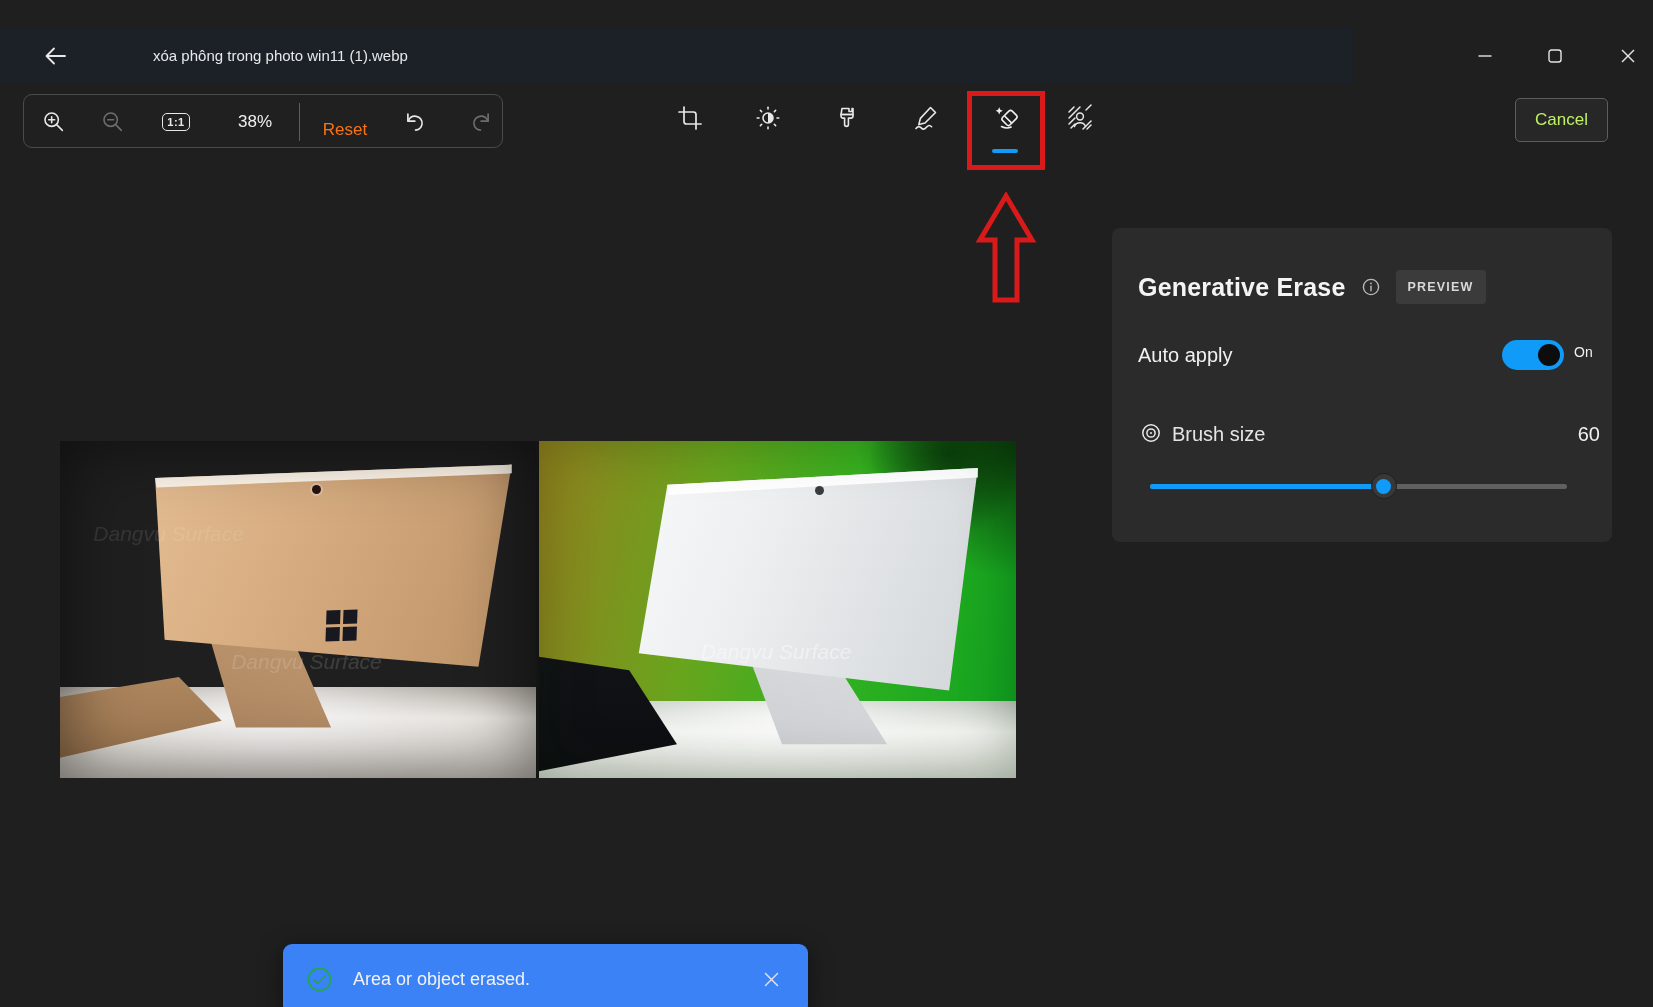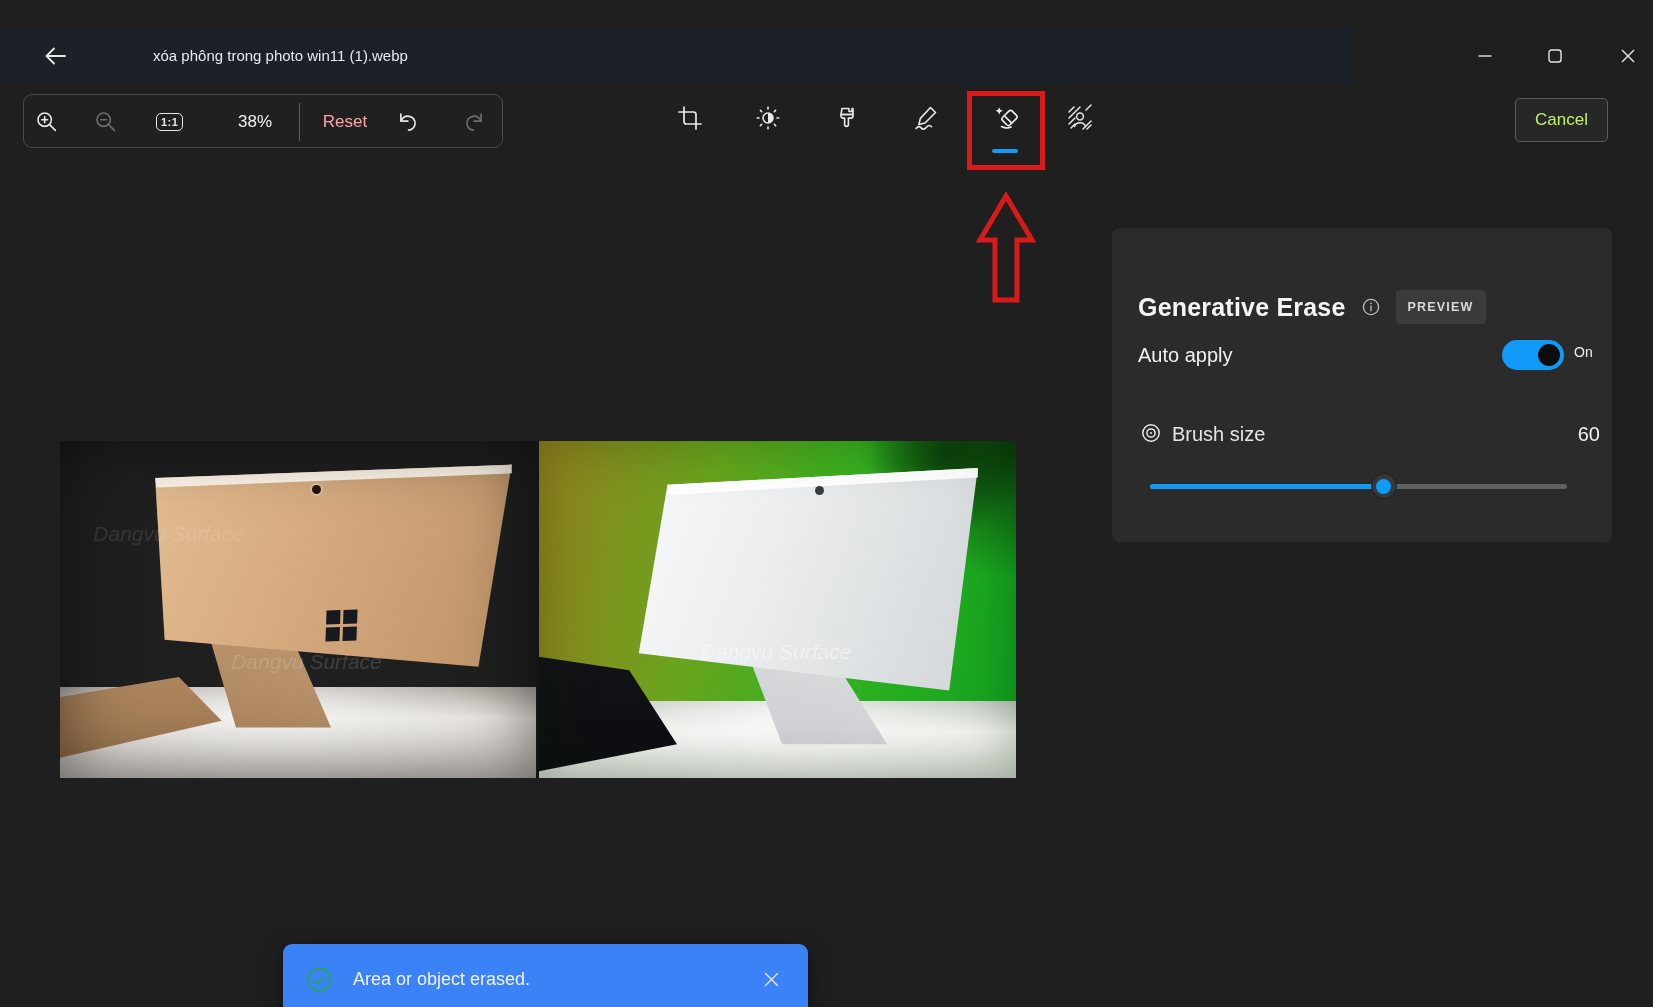--- a/index.html
+++ b/index.html
@@ -19,29 +19,29 @@
   .window-title { position:absolute; left:153px; top:0; height:56px; line-height:56px;
                   font-size:15px; color:#e6e8ea; white-space:nowrap; }
   .win-btn { position:absolute; top:0; width:46px; height:56px;
              display:flex; align-items:center; justify-content:center; }
   .win-min { left:1462px; } .win-max { left:1532px; } .win-close { left:1605px; }
 
   
   .zoom-group { position:absolute; left:23px; top:94px; width:480px; height:54px;
                 border:1px solid #4b4b4b; border-radius:9px; background:#202020; }
   .zg-btn { position:absolute; top:7px; width:40px; height:40px; border-radius:6px;
-            display:flex; align-items:center; }
+            display:flex; align-items:center; justify-content:center; }
   .zg-zoomin  { left:10px; }
   .zg-zoomout { left:69px; }
   .zg-11      { left:132px; }
   .zoom-level { position:absolute; left:196px; top:0; width:70px; height:54px; line-height:54px;
                 text-align:center; font-size:17px; color:#f0f0f0; }
   .zg-divider { position:absolute; left:275px; top:8px; width:1px; height:38px; background:#5c5c5c; }
-  .reset-btn  { position:absolute; left:285px; top:7px; width:72px; height:40px; border-radius:6px;
-                font-size:17px; color:#fca5a5; }
+  .reset-btn  { position:absolute; left:285px; top:15px; width:72px; height:40px; border-radius:6px;
+                font-size:17px; color:#f97316; }
   .zg-undo { left:369px; } .zg-redo { left:439px; }
   .one-one-badge { border:1.6px solid #e8e8e8; border-radius:5px; font-size:11px; font-weight:bold;
                    color:#e8e8e8; padding:2px 4px; letter-spacing:.5px; }
 
   .tool-btn { position:absolute; top:94px; width:48px; height:48px; border-radius:6px;
               display:flex; align-items:center; justify-content:center; }
   .t-crop { left:666px; } .t-adjust { left:744px; } .t-filter { left:823px; }
   .t-markup { left:902px; } .t-erase { left:981px; } .t-background { left:1056px; }
   .tool-underline { position:absolute; left:992px; top:149px; width:26px; height:3.5px; border-radius:2px; }
 
@@ -52,21 +52,21 @@
                 background:#272727; border:1px solid #5d5d5d; font-size:17px; color:#bef264; }
 
   
   .anno-box { position:absolute; left:967px; top:91px; width:78px; height:79px;
               border:5px solid #d91a1a; pointer-events:none; }
   .anno-arrow { position:absolute; left:974px; top:192px; pointer-events:none; }
 
   
   .panel { position:absolute; left:1112px; top:228px; width:500px; height:314px;
            background:#2b2b2b; border-radius:8px; }
-  .panel-title-row { position:absolute; left:26px; top:62px; display:flex; align-items:center; gap:15px; }
+  .panel-title-row { position:absolute; left:26px; top:42px; display:flex; align-items:center; gap:15px; }
   .panel-title { font-size:25px; font-weight:600; color:#f4f4f4; letter-spacing:.2px; }
   .info-btn { display:flex; align-items:center; }
   .preview-badge { background:#3b3b3b; color:#d8d8d8; font-size:12.5px; font-weight:bold;
                    letter-spacing:1.2px; border-radius:4px; padding:10px 12px; }
   .autoapply-label { position:absolute; left:26px; top:116px; font-size:20px; color:#f0f0f0; }
   .toggle { position:absolute; left:390px; top:112px; width:62px; height:30px; border-radius:15px; }
   .toggle-knob { position:absolute; right:4px; top:4px; width:22px; height:22px; border-radius:50%;
                  background:#0d0d0d; }
   .toggle-state { position:absolute; left:462px; top:116px; width:34px; font-size:14px; color:#f0f0f0; }
   .brush-row-icon { position:absolute; left:28px; top:194px; }

